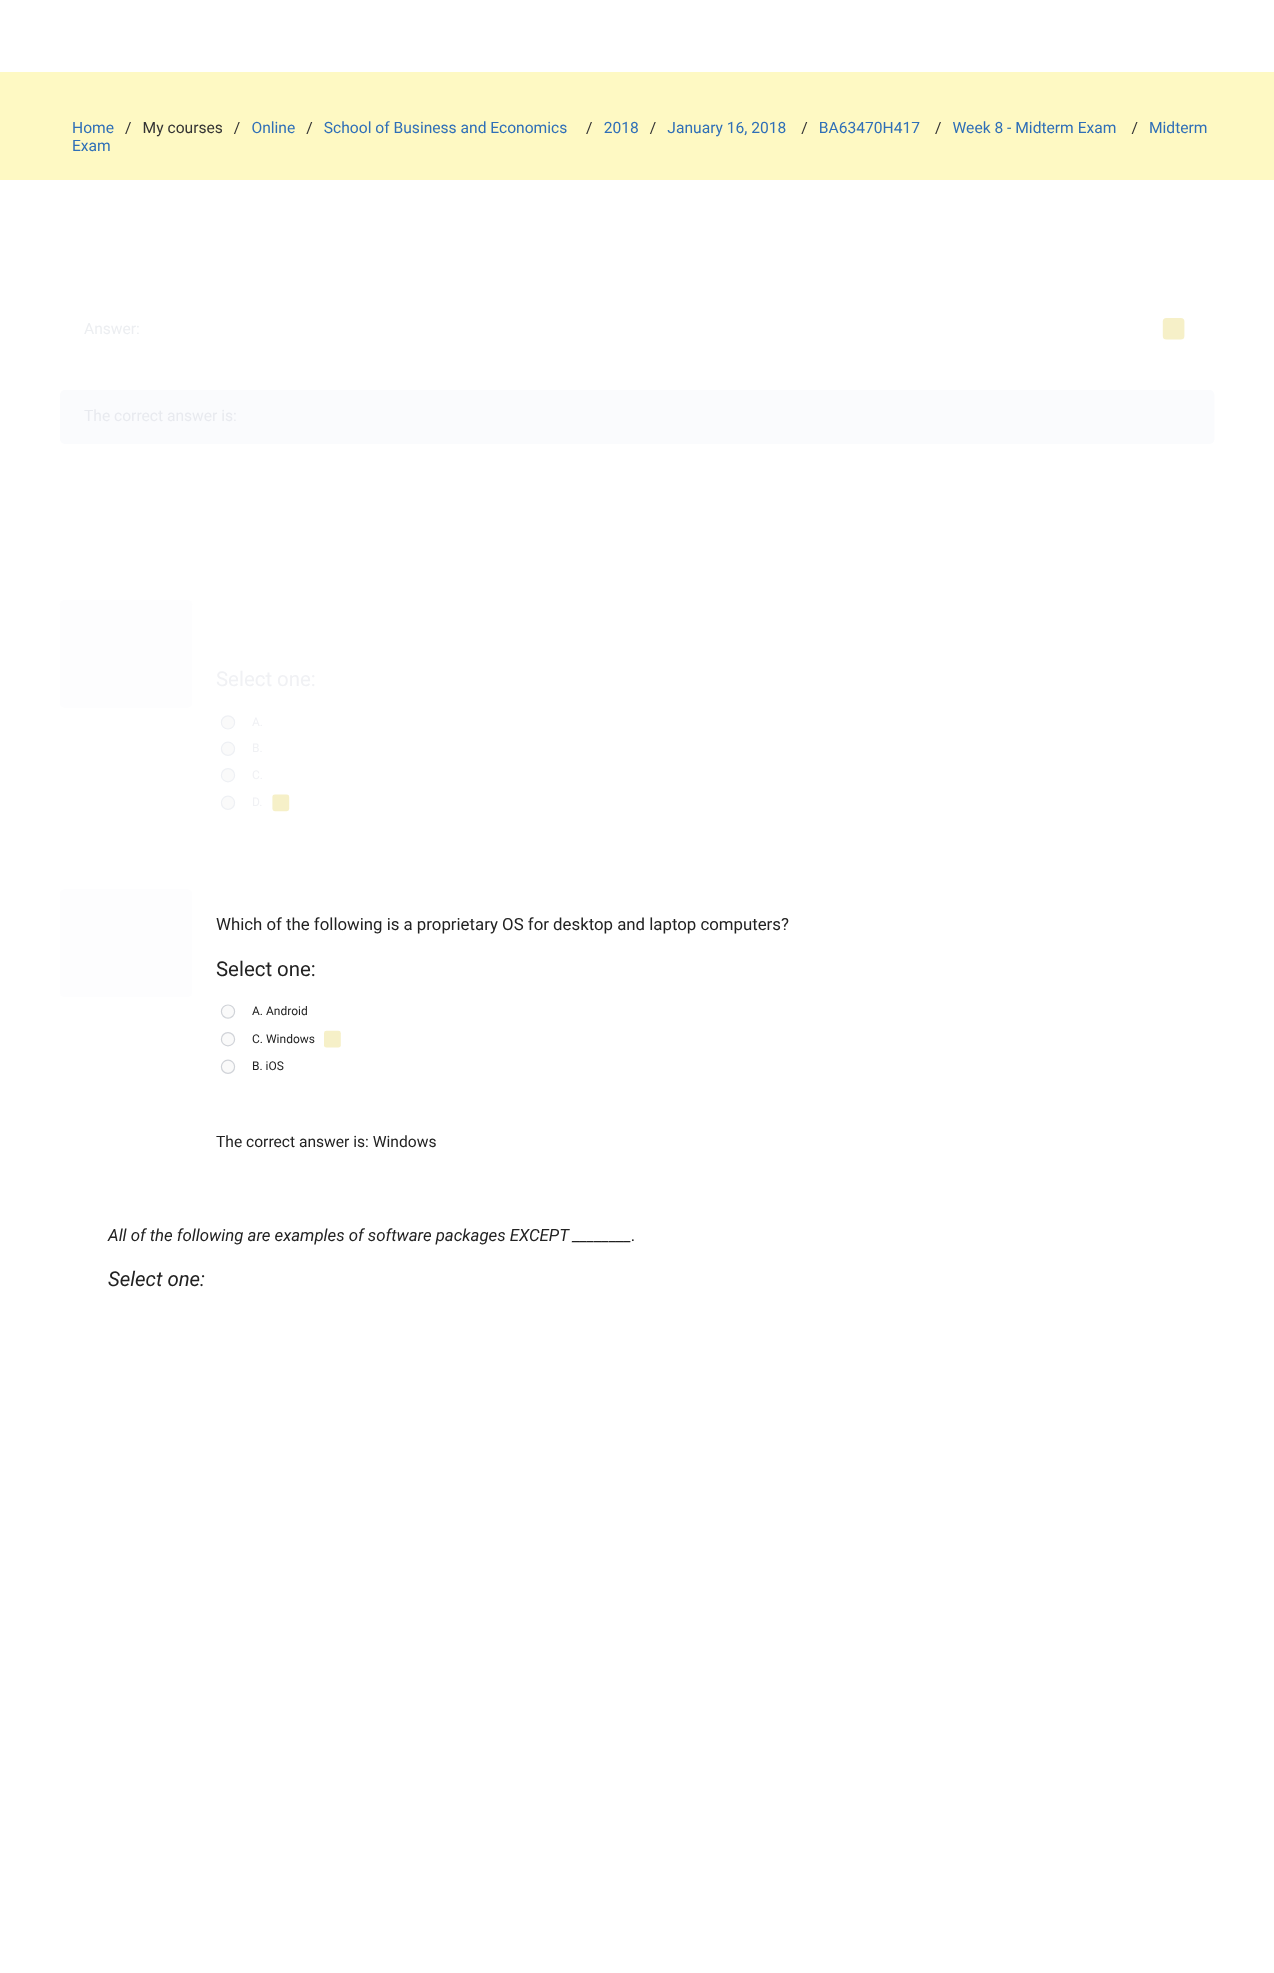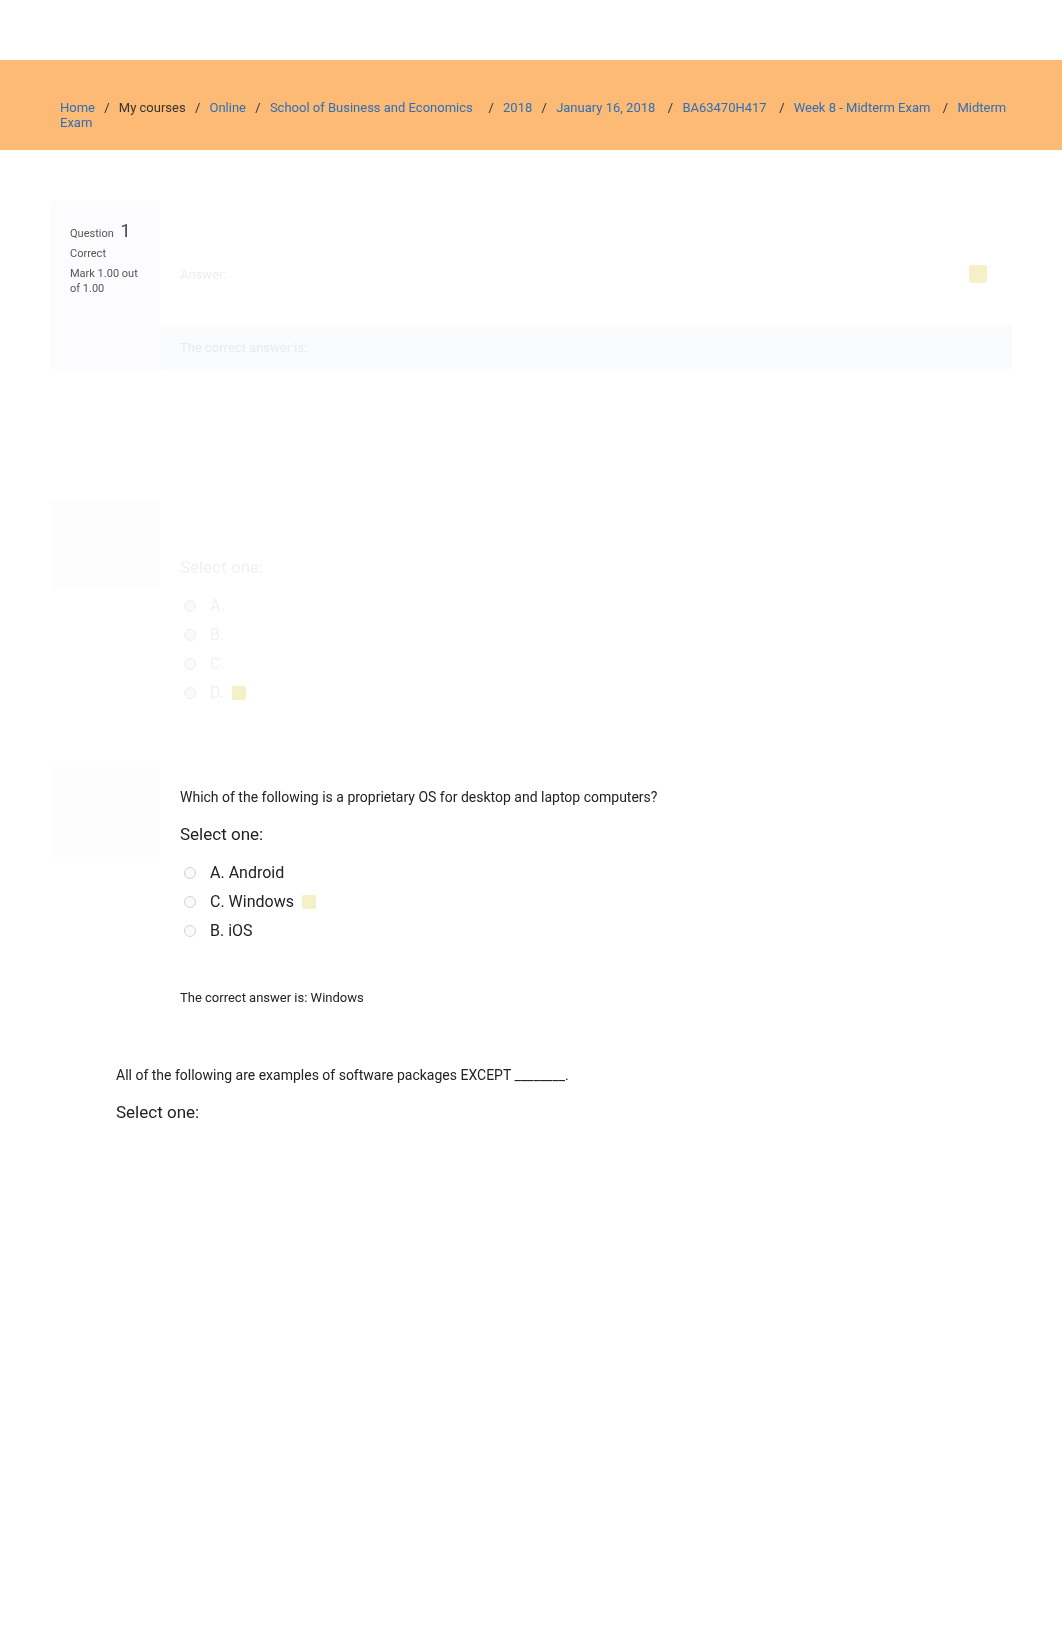--- a/index.html
+++ b/index.html
@@ -7,21 +7,21 @@
       font-family: -apple-system, BlinkMacSystemFont, "Segoe UI", Roboto, "Helvetica Neue", Arial, sans-serif;
       background: #ffffff;
       width: 1062px;
       color: #333;
     }
     .page-container {
       padding: 60px 0 80px 0;
     }
     .breadcrumb {
       padding: 40px 50px 20px 60px;
-      background: #fdba74;
+      background: #fef9c3;
       font-size: 13px;
       color: #333;
       margin-bottom: 50px;
     }
     .breadcrumb a {
       color: #2f6fb7;
       text-decoration: none;
     }
     .breadcrumb .sep {
       margin: 0 6px;
@@ -100,21 +100,21 @@
       margin-top: 30px;
       border-radius: 4px;
     }
     .options {
       margin-top: 14px;
     }
     .opt {
       display: flex;
       align-items: center;
       padding: 5px 0;
-      font-size: 16px;
+      font-size: 10px;
     }
     .opt .radio {
       width: 12px;
       height: 12px;
       border-radius: 50%;
       border: 1px solid #d0d3d8;
       margin-left: 4px;
       margin-right: 14px;
       background: #fafafa;
       flex-shrink: 0;
@@ -135,21 +135,22 @@
       font-size: 17px;
       color: #222;
     }
     .q-text {
       font-size: 14px;
       color: #222;
       line-height: 1.5;
     }
     
     .standalone {
-      margin: 0 50px 50px 116px;
+      margin: 0 50px 50px 90px;
+      font-style: italic;
     }
     .standalone .q-text,
     .standalone .select-one,
     .standalone .opt .label-text {
       color: #222;
     }
     .faded-block {
       color: #edeff3 !important;
     }
     .faded-block .q-text,
@@ -197,28 +198,20 @@
     <a href="#">January 16, 2018</a>
     <span class="sep">&nbsp;/</span>
     <a href="#">BA63470H417</a>
     <span class="sep">&nbsp;/</span>
     <a href="#">Week 8 - Midterm Exam</a>
     <span class="sep">&nbsp;/</span>
     <a href="#">Midterm Exam</a>
   </div>
 
   <div class="question-block">
-    <div class="q-meta">
-      <div class="qno">
-        <span>Question</span>
-        <span class="num">1</span>
-      </div>
-      <div class="status">Correct</div>
-      <div class="mark">Mark 1.00 out of 1.00</div>
-    </div>
     <div class="q-body">
       <div class="q-content hidden-text">&nbsp;</div>
       <div class="answer-row">
         <span>Answer:</span>
         <span class="tick"></span>
       </div>
       <div class="feedback-band">The correct answer is:</div>
     </div>
   </div>
 

